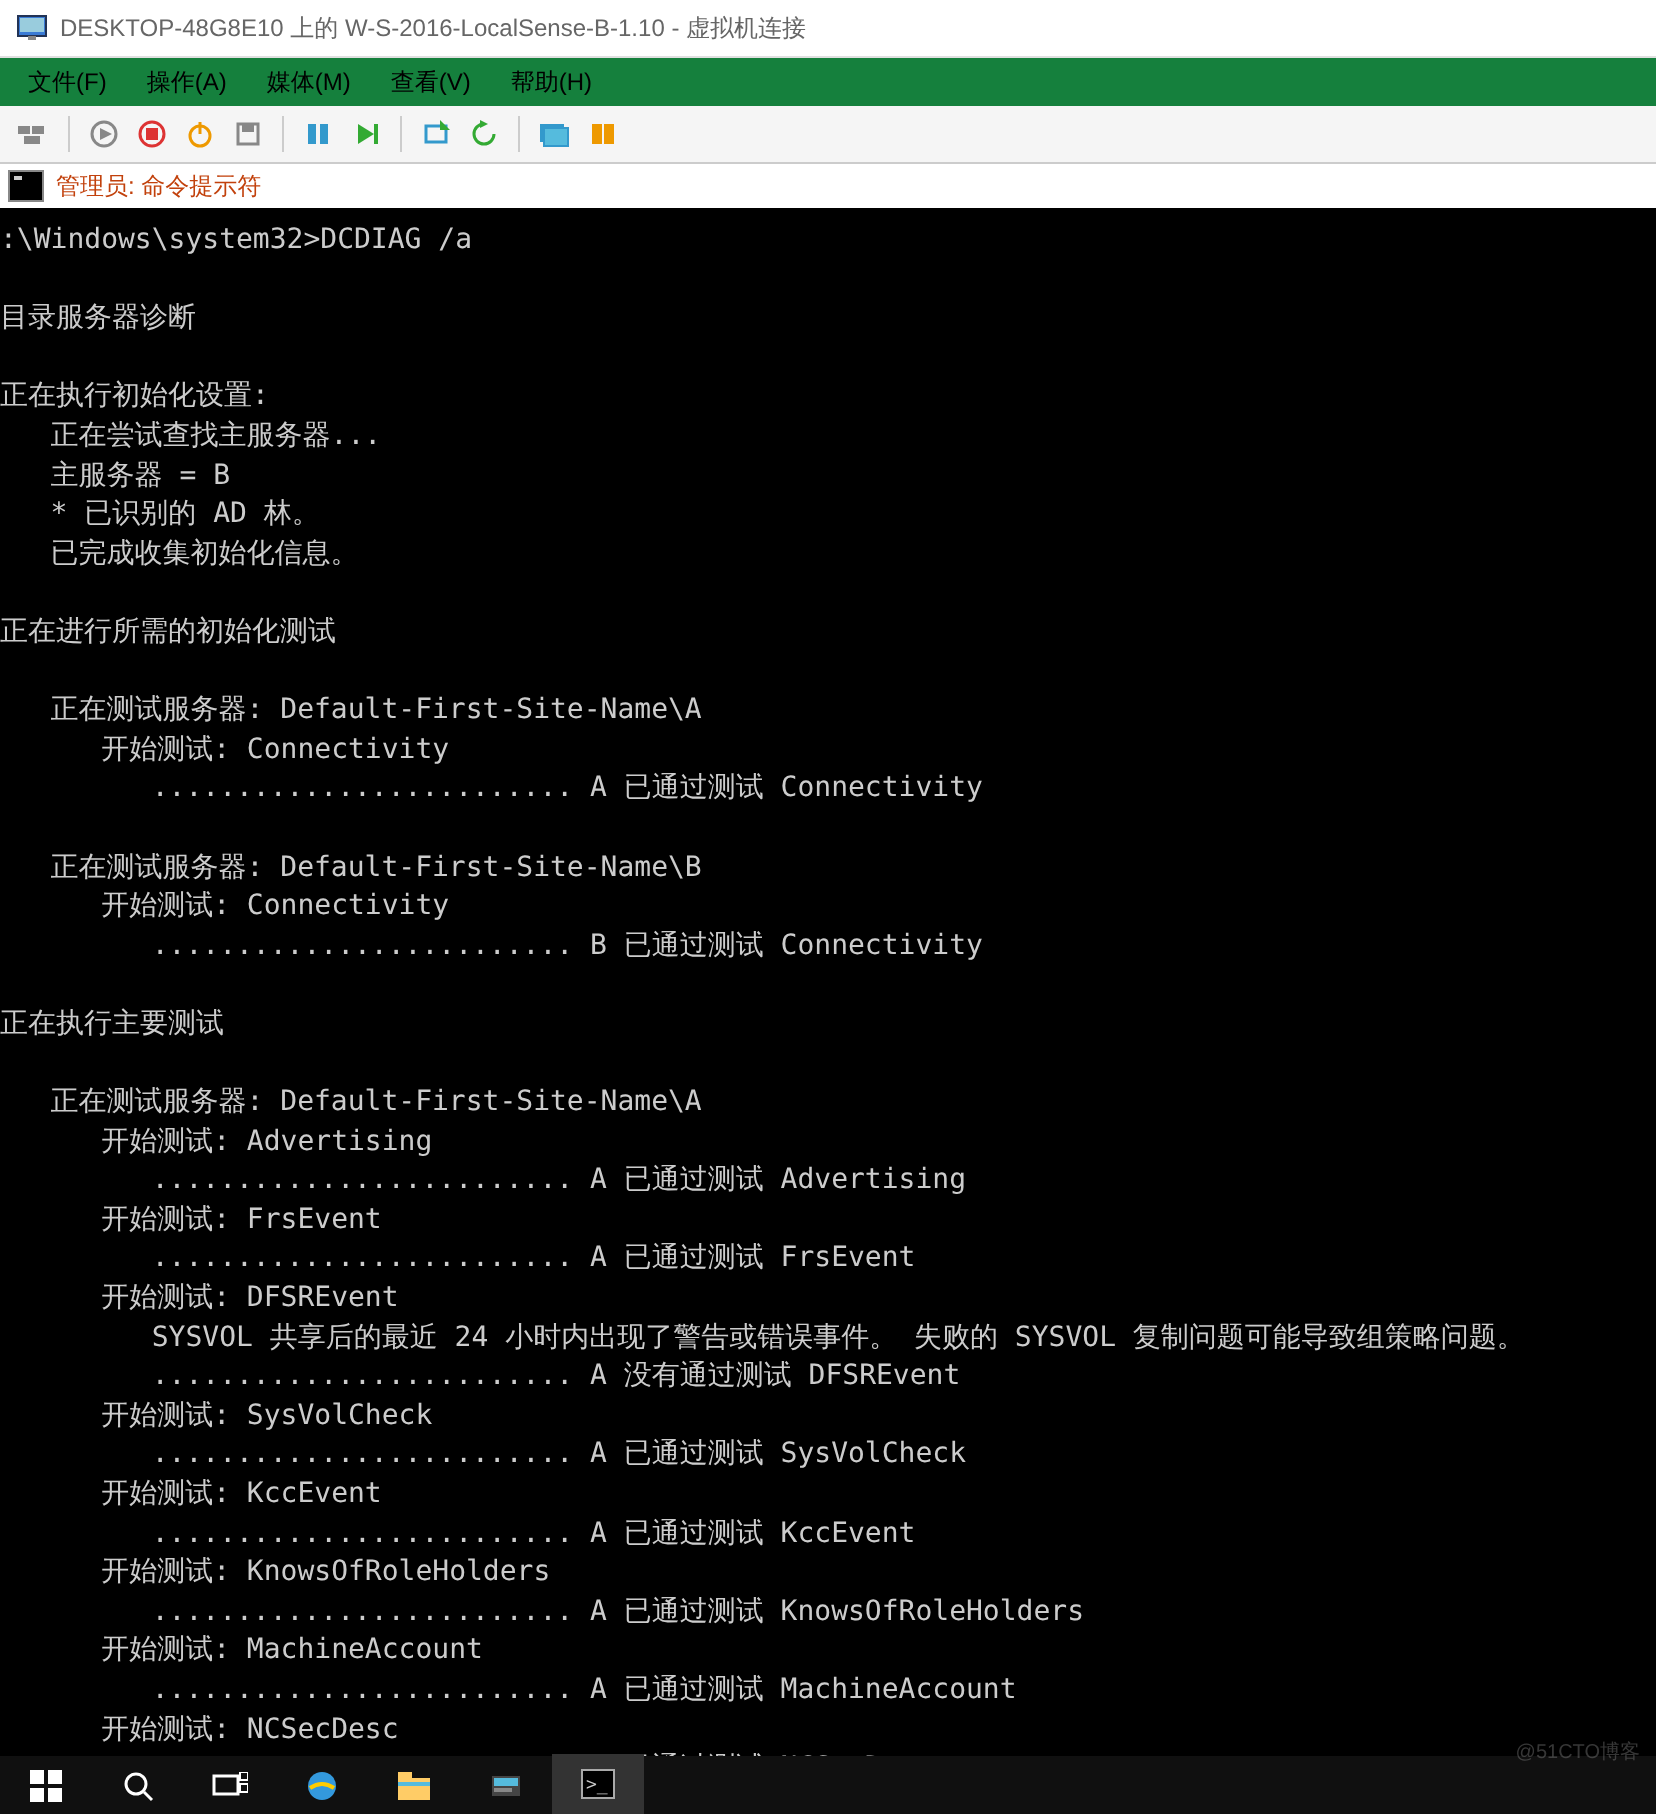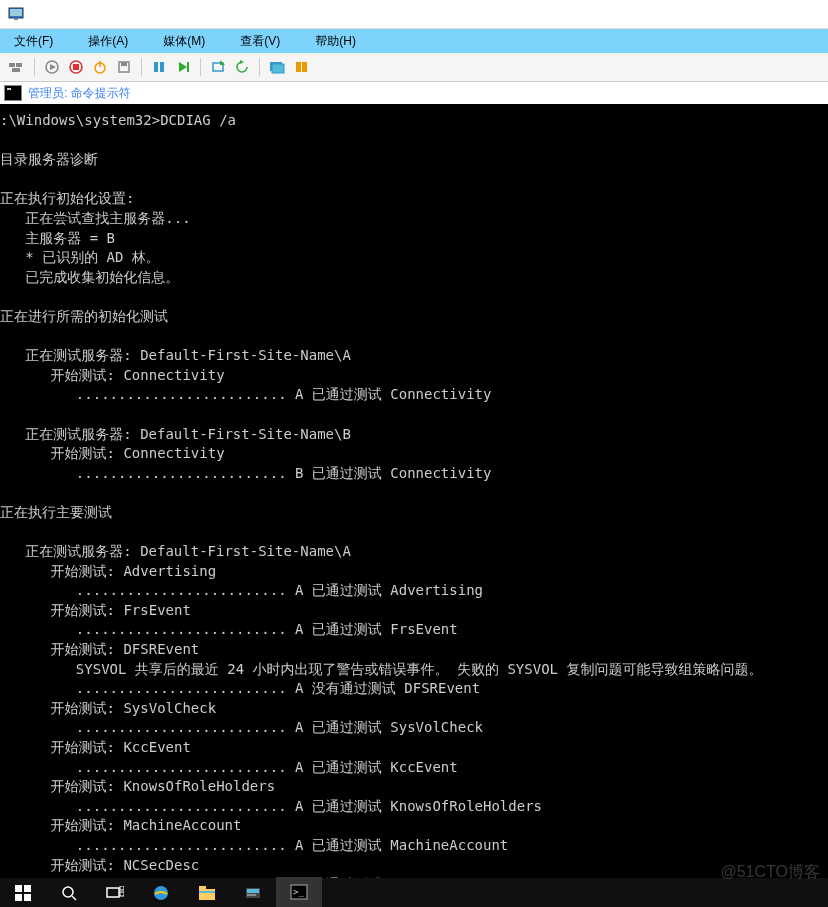--- a/index.html
+++ b/index.html
@@ -1,44 +1,45 @@
 <!DOCTYPE html>
 <html><head>
 <meta charset="utf-8">
 <style>
 html,body{margin:0;padding:0;width:828px;height:907px;font-family:"Microsoft YaHei","Segoe UI",sans-serif;font-size:12px;background:#f0f0f0;overflow:hidden}
 .titlebar{height:28px;background:#fff;display:flex;align-items:center;padding:0 8px;border-bottom:1px solid #e0e0e0;color:#666}
 .titlebar .vm-icon{width:16px;height:16px;margin-right:6px;display:inline-flex}
-.menubar{height:24px;background:#7dd3fc;display:flex;align-items:center;padding:0 6px;gap:19px}
+.menubar{height:24px;background:#15803d;display:flex;align-items:center;padding:0 6px;gap:4px}
 .menubar span{padding:3px 8px;cursor:default}
 .toolbar{height:28px;background:#f5f5f5;display:flex;align-items:center;padding:0 6px;gap:2px;border-bottom:1px solid #ccc}
 .tbtn{width:22px;height:22px;display:inline-flex;align-items:center;justify-content:center;cursor:pointer}
 .tsep{width:1px;height:18px;background:#ccc;margin:0 4px}
-.guest-title{height:22px;background:#fff;display:flex;align-items:center;padding:0 4px;color:#3b82f6;border-bottom:1px solid #000}
+.guest-title{height:22px;background:#fff;display:flex;align-items:center;padding:0 4px;color:#c2410c;border-bottom:1px solid #000}
 .guest-title .cmd-icon{width:16px;height:14px;background:#000;margin-right:6px;border:1px solid #888;position:relative}
 .guest-title .cmd-icon::after{content:"";position:absolute;left:2px;top:2px;width:4px;height:2px;background:#ccc}
 .console{background:#000;color:#ccc;font-family:"NSimSun","SimSun","Consolas",monospace;font-size:14px;line-height:1.4;padding:6px 0 12px 0;height:calc(907px - 28px - 24px - 28px - 22px - 30px - 20px);overflow:hidden;white-space:pre}
 .taskbar{height:30px;background:#101010;display:flex;align-items:center}
 .taskbtn{width:46px;height:30px;display:flex;align-items:center;justify-content:center;color:#fff}
 .taskbtn.active{background:#333;border-bottom:2px solid #76b9ed}
 .statusbar{height:20px;background:#f0f0f0;border-top:1px solid #ccc;display:flex;align-items:center;padding:0 6px;color:#444}
-.watermark{position:absolute;right:8px;bottom:24px;color:#888;opacity:.4;font-size:16px}
+.watermark{position:absolute;right:8px;bottom:24px;color:#888;opacity:.4;font-size:10px}
 svg{display:block}
 </style>
 </head>
 <body>
 
 <div class="titlebar">
   <span class="vm-icon">
     <svg width="16" height="16" viewBox="0 0 16 16">
         <rect x="1" y="2" width="14" height="10" fill="#3a7bd5" stroke="#235"></rect>
         <rect x="2" y="3" width="12" height="7" fill="#9cd"></rect>
         <rect x="6" y="12" width="4" height="2" fill="#888"></rect>
       </svg>
   </span>
+  <span>DESKTOP-48G8E10 上的 W-S-2016-LocalSense-B-1.10 - 虚拟机连接</span>
 </div>
 
 <div class="menubar">
   <span>文件(F)</span>
   <span>操作(A)</span>
   <span>媒体(M)</span>
   <span>查看(V)</span>
   <span>帮助(H)</span>
 </div>
 

